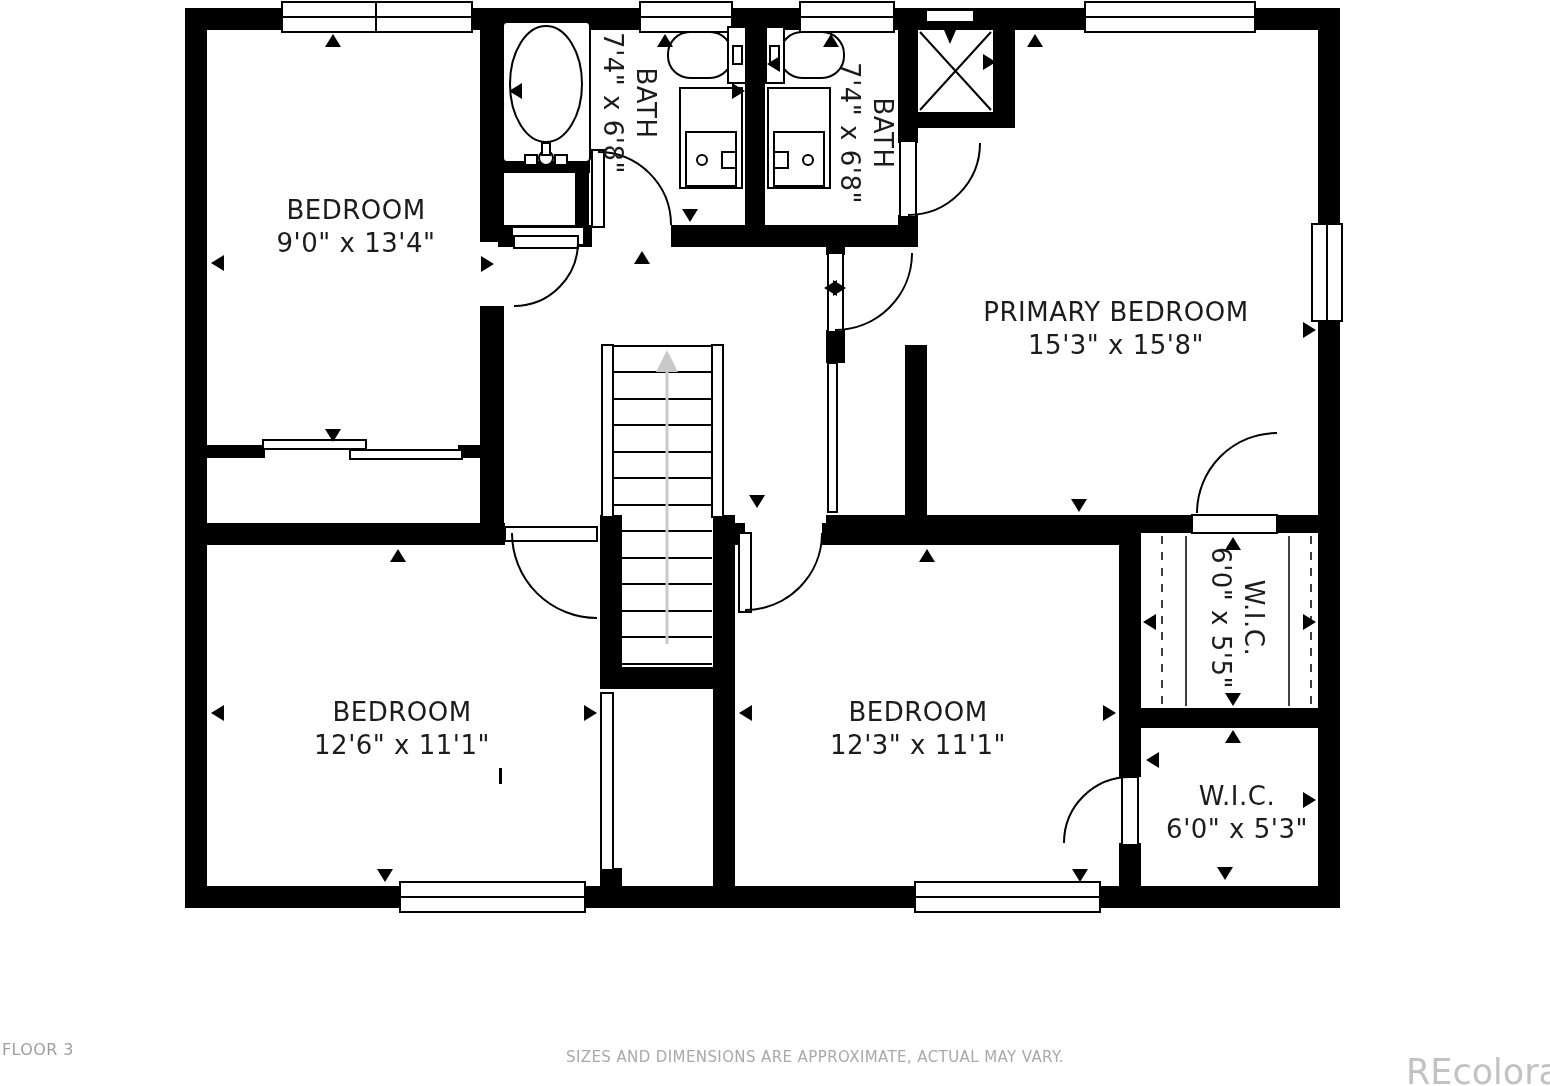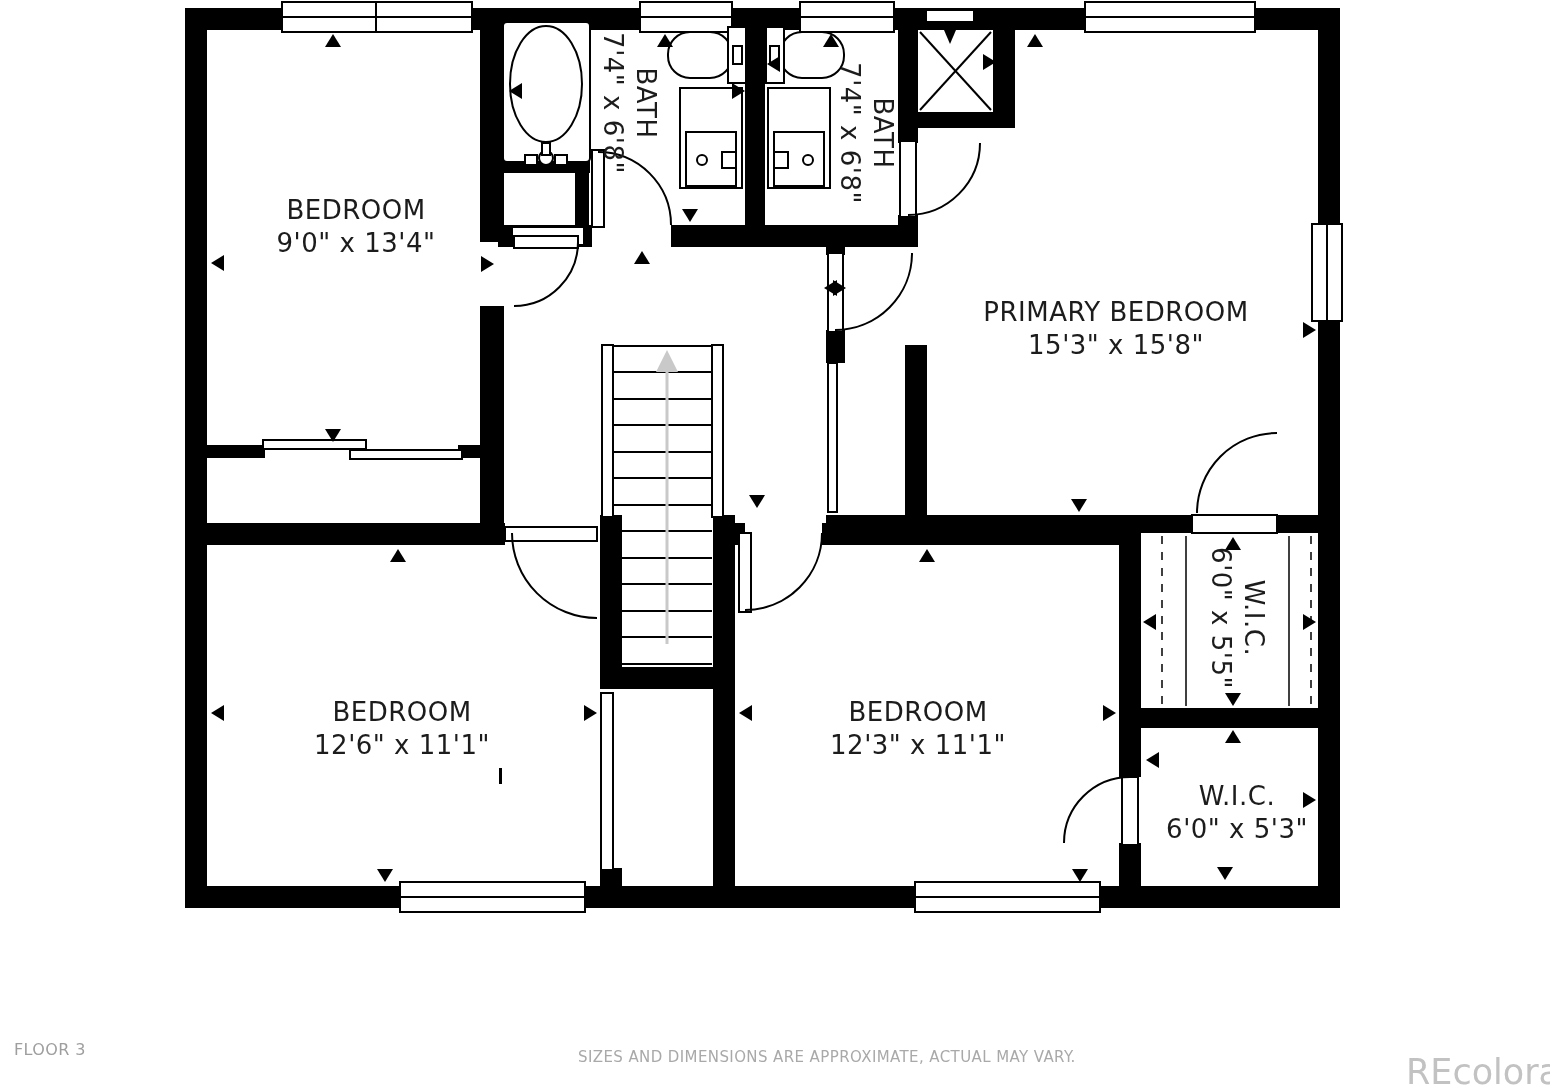--- a/index.html
+++ b/index.html
@@ -2,21 +2,21 @@
 <html><head>
 <meta charset="utf-8">
 <style>
   html,body{margin:0;padding:0;background:#fff;}
   #canvas{position:relative;width:1550px;height:1086px;background:#ffffff;overflow:hidden;
           font-family:"DejaVu Sans","Liberation Sans",sans-serif;}
   #plan-svg{position:absolute;left:0;top:0;}
   .room-label{position:absolute;transform:translate(-50%,-50%);text-align:center;
               color:#1c1c1c;font-size:26px;line-height:1.25;white-space:nowrap;letter-spacing:0.5px;}
   .room-label.rot{transform:translate(-50%,-50%) rotate(90deg);}
-  .footer-text{position:absolute;color:#a9a9a9;font-size:15px;letter-spacing:0.4px;white-space:nowrap;margin-left:12px;}
+  .footer-text{position:absolute;color:#a9a9a9;font-size:15px;letter-spacing:0.4px;white-space:nowrap;}
   .floor-label{left:2px;top:1040px;color:#9e9e9e;font-size:16px;}
   .disclaimer{left:566px;top:1048px;}
   .watermark{position:absolute;left:1406px;top:1052px;color:#c2c2c2;font-size:35px;white-space:nowrap;}
 </style>
 </head>
 <body>
 
 <div id="canvas">
 
   <svg id="plan-svg" width="1550" height="1086" viewBox="0 0 1550 1086">

